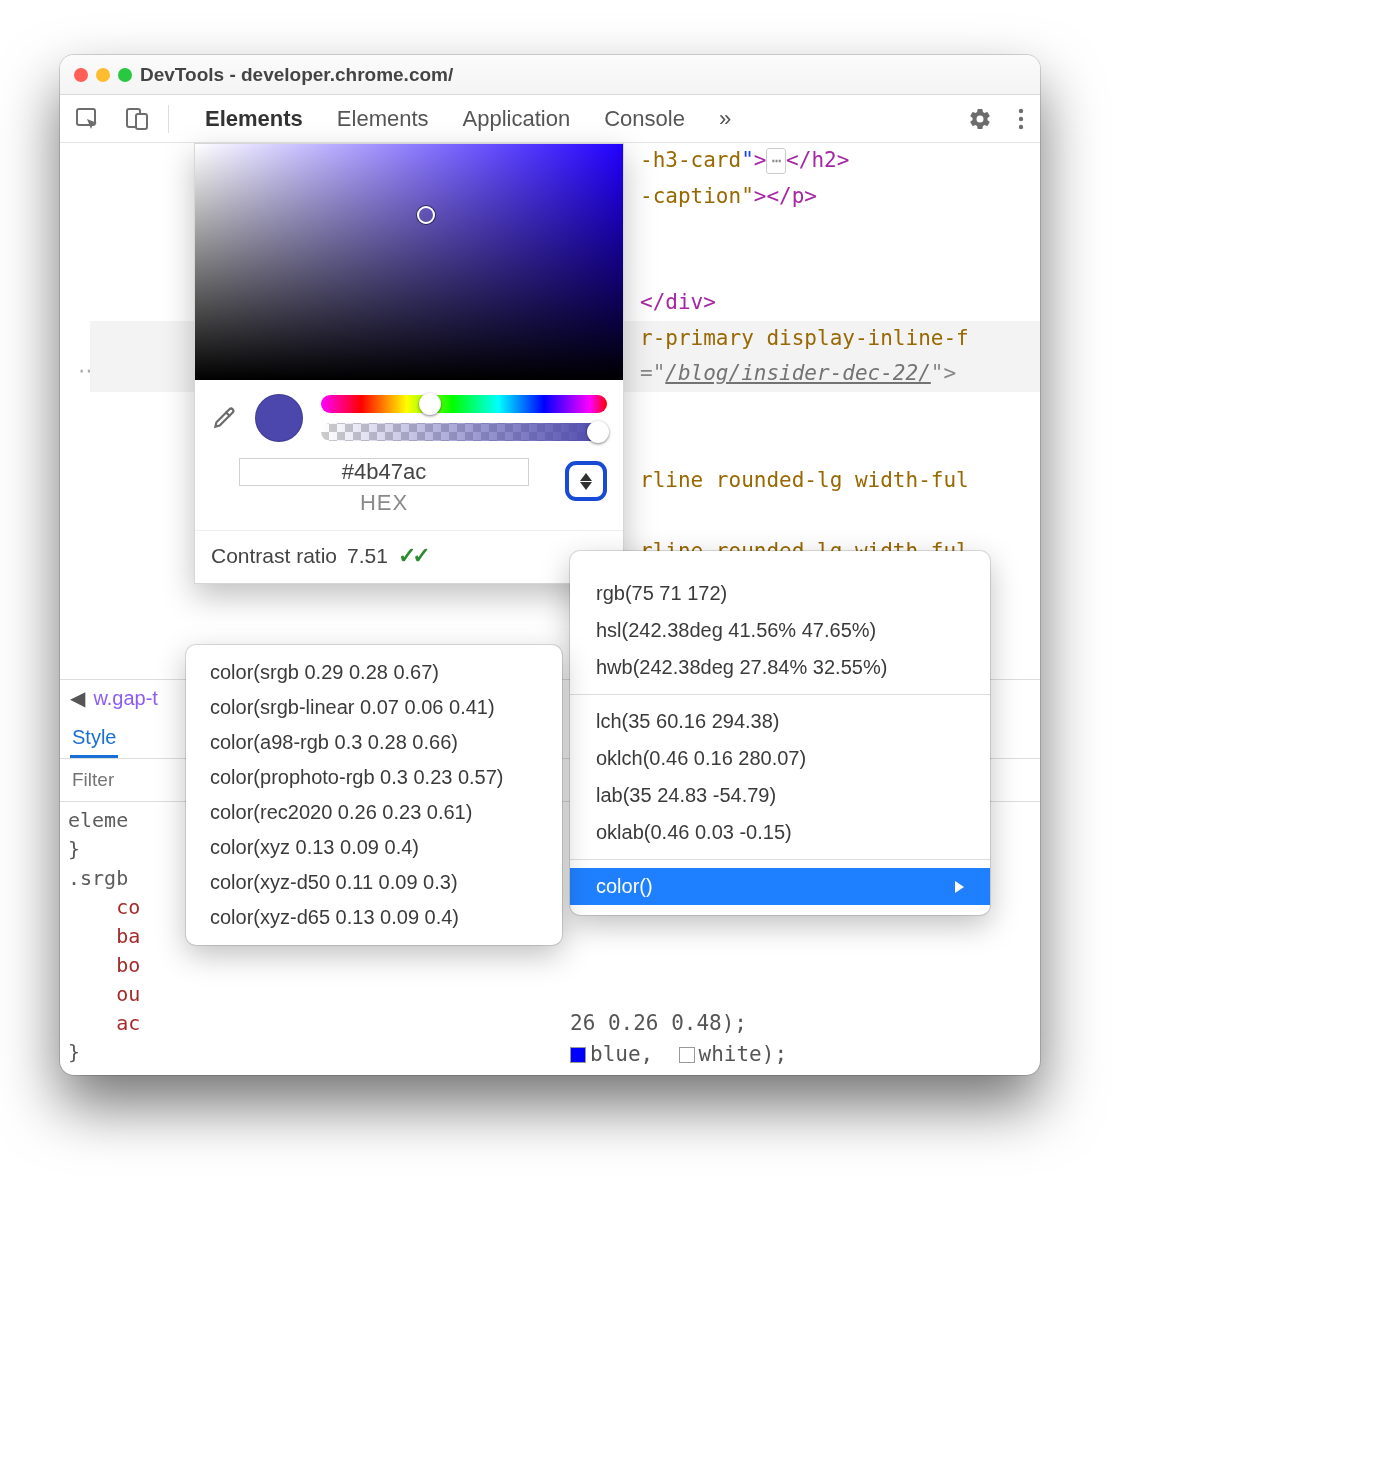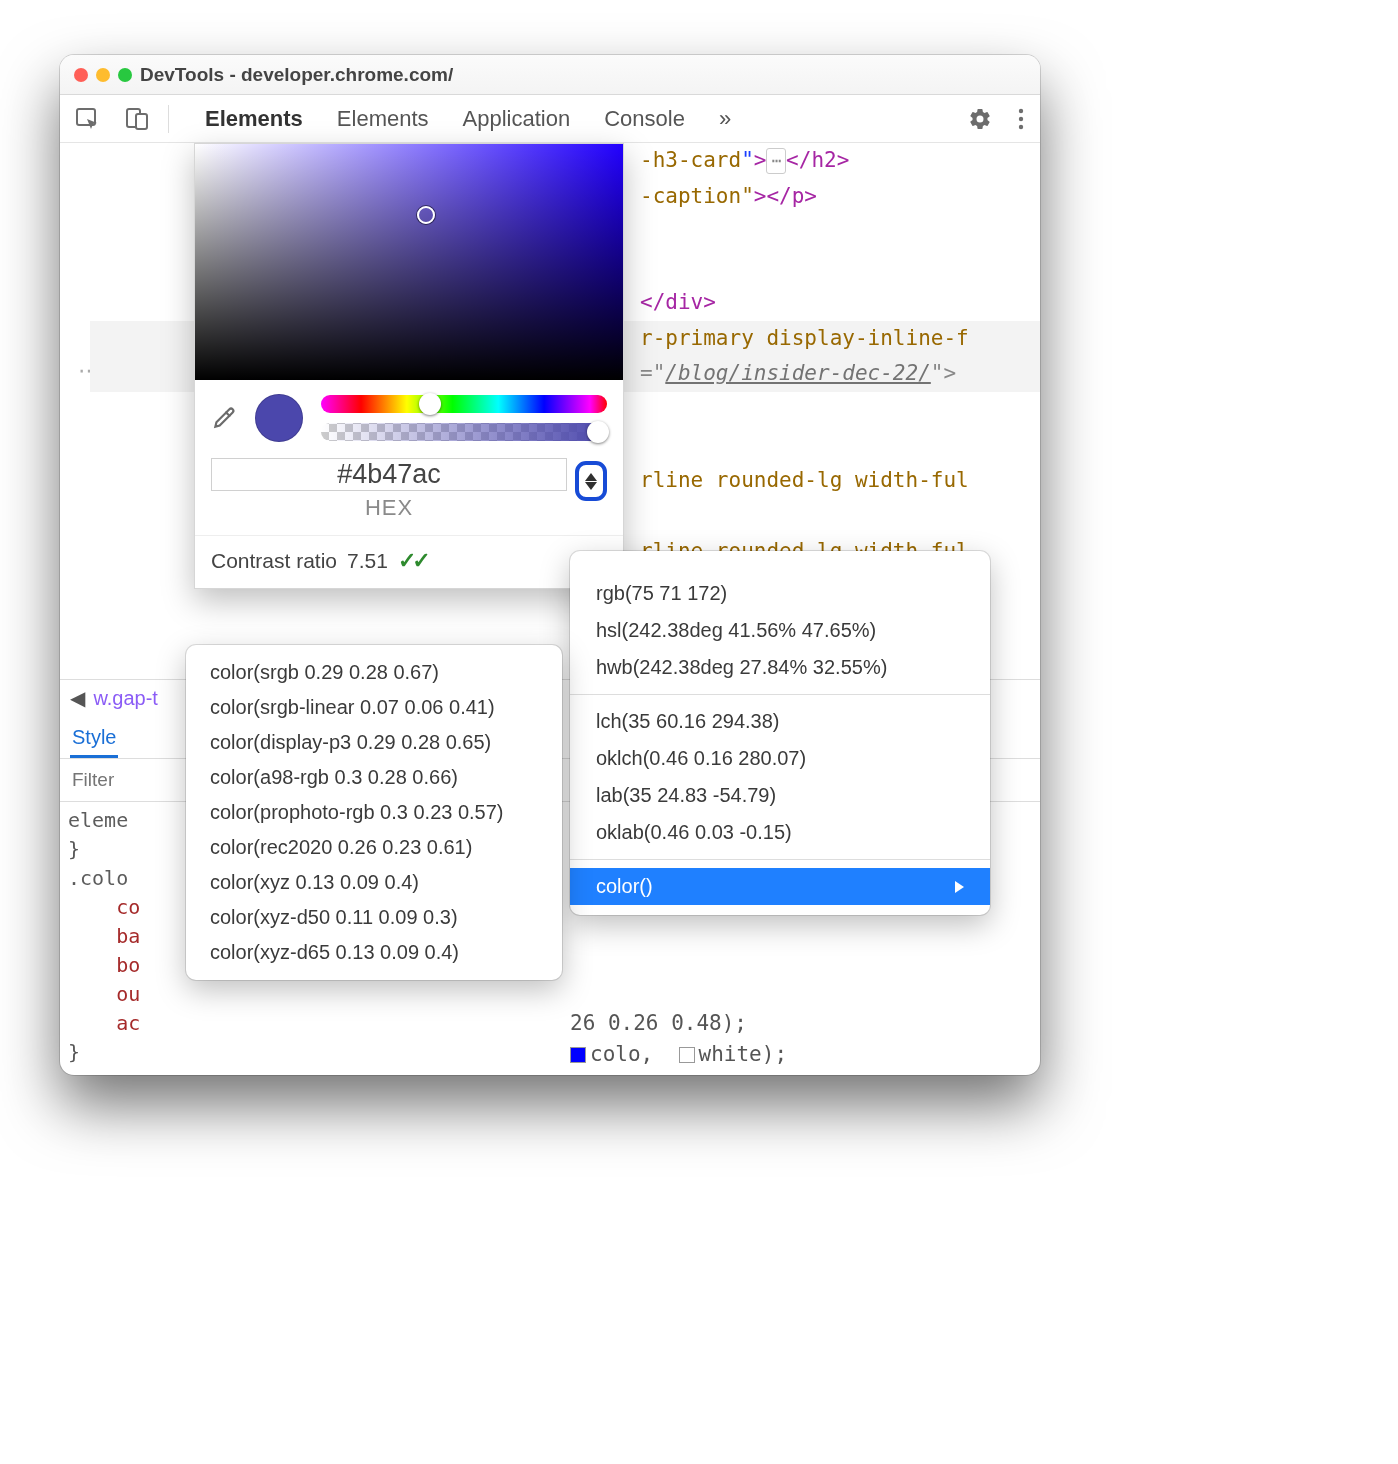--- a/index.html
+++ b/index.html
@@ -86,21 +86,21 @@
   .hue{background:linear-gradient(to right,#ff00ff,#ff0000 14%,#ffff00 30%,#00ff00 46%,#00ffff 62%,#0000ff 78%,#ff00ff 94%,#ff0000);}
   .alpha{
     background:
       linear-gradient(to right, rgba(75,71,172,0), rgba(75,71,172,1)),
       repeating-conic-gradient(#ccc 0 25%, #fff 0 50%) 0/16px 16px;
   }
   .thumb{position:absolute;top:50%;width:22px;height:22px;background:#fff;border-radius:50%;
     box-shadow:0 1px 3px rgba(0,0,0,.5);transform:translate(-50%,-50%)}
   .hex-row{display:flex;align-items:flex-start;gap:8px;padding:6px 16px 14px}
   .hex-input{
-    flex:1;border:1px solid #d0d0d0;height:46px;font-size:27px;text-align:center;color:#444;
+    flex:1;border:1px solid #d0d0d0;height:46px;font-size:22px;text-align:center;color:#444;
     background:#fff;
   }
   .hex-col{flex:1;display:flex;flex-direction:column;align-items:center;gap:4px}
   .format-label{color:#8a8a8a;font-size:22px;letter-spacing:1px}
   .switcher{
     width:42px;height:40px;border:4px solid #174bd6;border-radius:11px;margin-top:3px;
     display:flex;flex-direction:column;align-items:center;justify-content:center;gap:1px;background:#fff;
   }
   .tri{width:0;height:0;border-left:6px solid transparent;border-right:6px solid transparent}
   .tri.up{border-bottom:8px solid #303030}
@@ -225,32 +225,32 @@
       </div>
       <div class="tab-row">
         <span class="tab2 act">Style</span>
       </div>
       <div class="filter-row">
         <input class="filter" placeholder="Filter" style="">
       </div>
       <div class="rules">
         <div class="line"><span class="sel2">eleme</span></div>
         <div class="line">}</div>
-        <div class="line"><span class="sel2">.colo</span></div>
+        <div class="line"><span class="sel2">.srgb</span></div>
         <div class="line">    <span class="prop">co</span></div>
         <div class="line">    <span class="prop">ba</span></div>
         <div class="line">    <span class="prop">bo</span></div>
         <div class="line">    <span class="prop">ou</span></div>
         <div class="line">    <span class="prop">ac</span></div>
         <div class="line">}</div>
       </div>
 
       <div class="rules" style="position:absolute;left:510px;bottom:6px;padding:0;font-size:21px">
         <div class="line"><span class="val">26 0.26 0.48);</span></div>
-        <div class="line"><span class="sw" style="background:#0000ff"></span><span class="val">colo</span>,  <span class="sw" style="background:#fff"></span><span class="val">white</span><span class="val">);</span></div>
+        <div class="line"><span class="sw" style="background:#0000ff"></span><span class="val">blue</span>,  <span class="sw" style="background:#fff"></span><span class="val">white</span><span class="val">);</span></div>
       </div>
     </div>
 
     <div class="picker">
       <div class="satval">
         <div class="sv-cursor"></div>
       </div>
       <div class="mid">
         <span class="eyedrop">
           <svg viewBox="0 0 24 24" width="26" height="26" fill="none" stroke="#6b6b6b" stroke-width="2" stroke-linecap="round">
@@ -297,21 +297,20 @@
       <div class="divider"></div>
       <div class="item sel">
         <span>color()</span>
         <span class="chev"></span>
       </div>
     </div>
 
     <div class="submenu">
       <div class="item">color(srgb 0.29 0.28 0.67)</div>
       <div class="item">color(srgb-linear 0.07 0.06 0.41)</div>
-      <div class="item">color(display-p3 0.29 0.28 0.65)</div>
       <div class="item">color(a98-rgb 0.3 0.28 0.66)</div>
       <div class="item">color(prophoto-rgb 0.3 0.23 0.57)</div>
       <div class="item">color(rec2020 0.26 0.23 0.61)</div>
       <div class="item">color(xyz 0.13 0.09 0.4)</div>
       <div class="item">color(xyz-d50 0.11 0.09 0.3)</div>
       <div class="item">color(xyz-d65 0.13 0.09 0.4)</div>
     </div>
 
   </div>
 </div>

